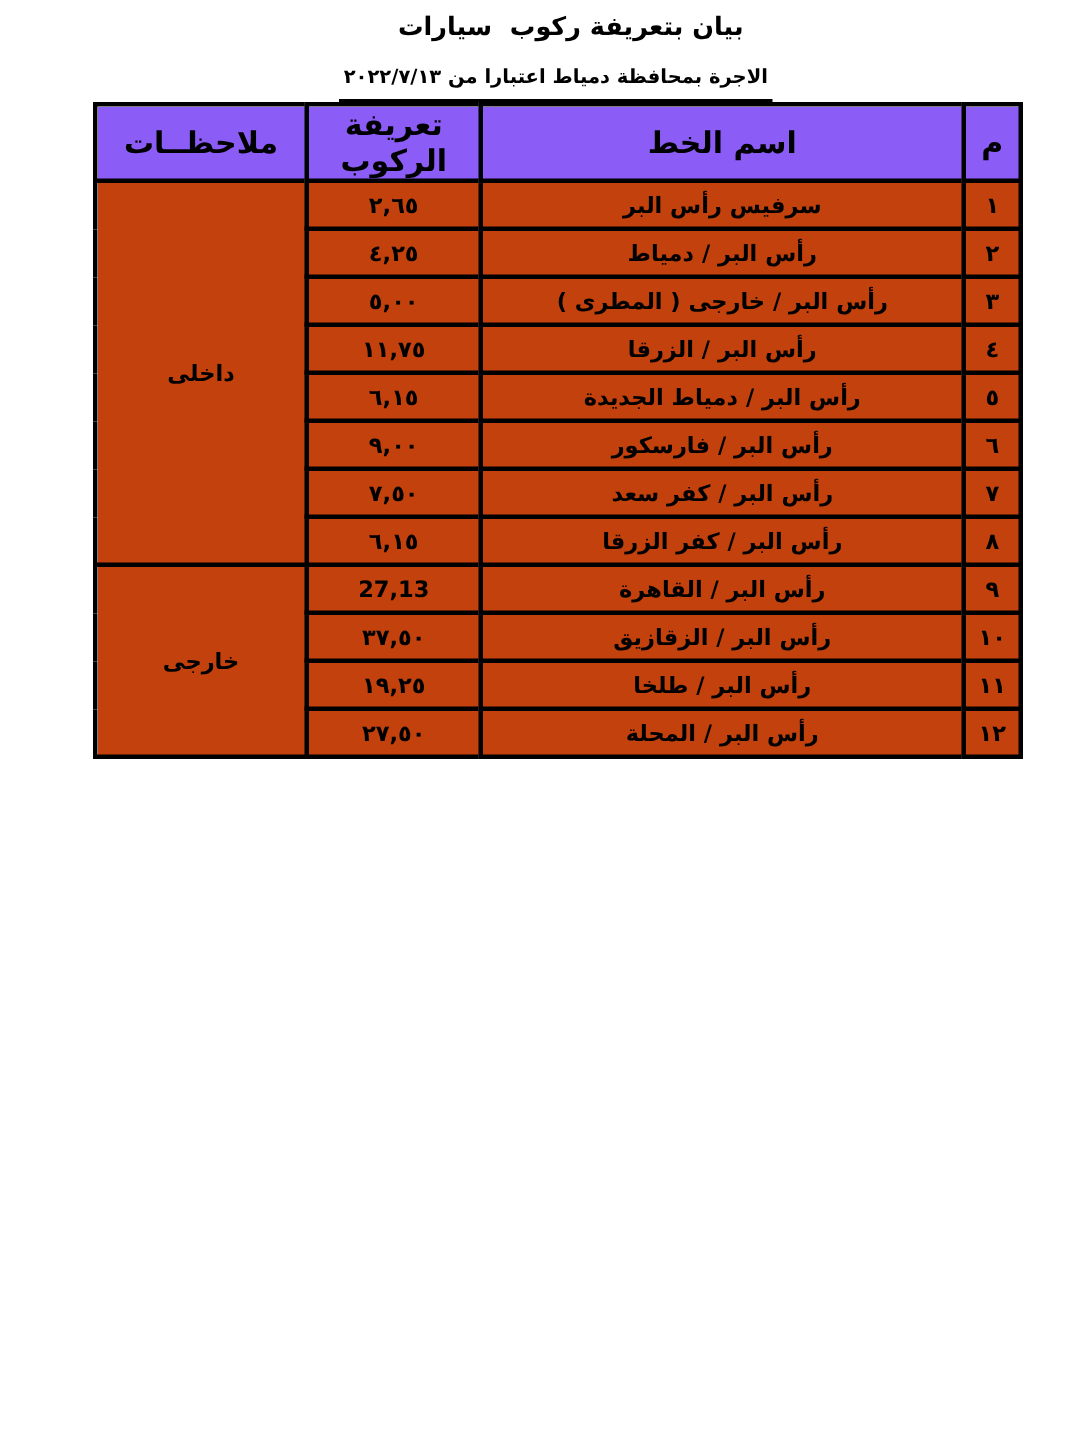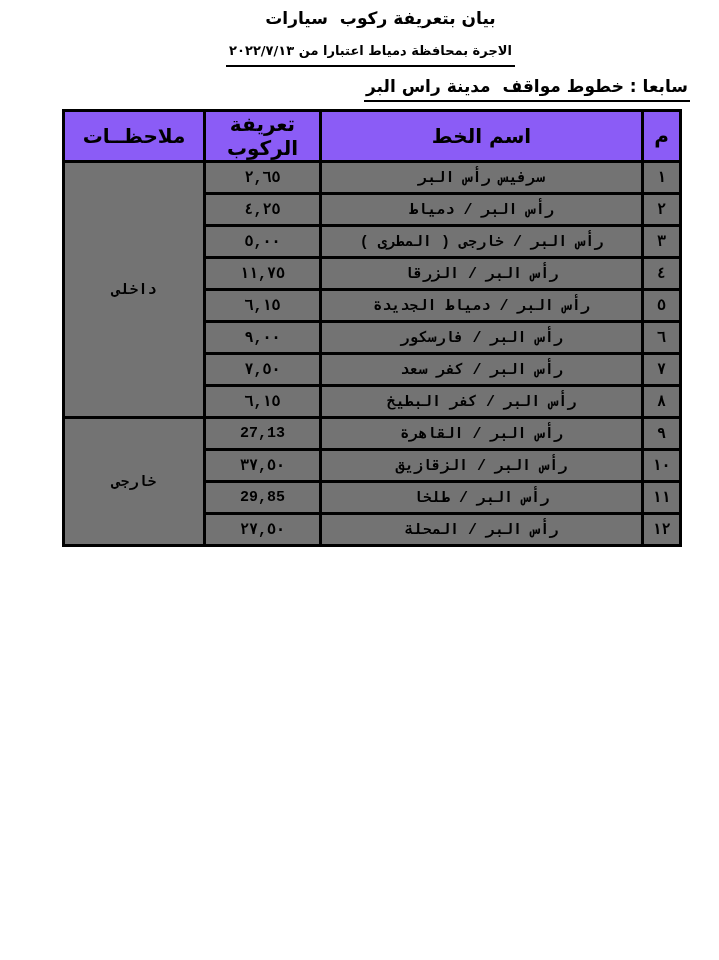--- a/index.html
+++ b/index.html
@@ -66,41 +66,37 @@
     overflow:hidden;
   }
   table.fare-table th{
     background:#8b5cf6;
     height:30px;
     font-size:20px;
   }
   table.fare-table td{
     height:29px;
     font-size:15px;
-    background:#737373;
-    font-family:Liberation Mono, monospace;
+    background:#c2410c;
   }
   td.c-notes{
     font-size:15px;
   }
 </style>
 </head>
 <body>
 
 <div class="page">
 
   <div class="t1">بيان بتعريفة ركوب &nbsp;سيارات</div>
 
   <div class="t2-wrap">
     <span class="t2">الاجرة بمحافظة دمياط اعتبارا من ٢٠٢٢/٧/١٣</span>
   </div>
 
-  <div class="t3-wrap">
-    <span class="t3">سابعا : خطوط مواقف &nbsp;مدينة راس البر</span>
-  </div>
 
   <table class="fare-table">
     <colgroup>
       <col style="width:38px">
       <col style="width:322px">
       <col style="width:116px">
       <col style="width:141px">
     </colgroup>
     <thead>
       <tr>
@@ -142,38 +138,38 @@
           <td class="c-name">رأس البر / فارسكور</td>
           <td class="c-fare">٩,٠٠</td>
         </tr>
         <tr>
           <td class="c-serial">٧</td>
           <td class="c-name">رأس البر / كفر سعد</td>
           <td class="c-fare">٧,٥٠</td>
         </tr>
         <tr>
           <td class="c-serial">٨</td>
-          <td class="c-name">رأس البر / كفر البطيخ</td>
+          <td class="c-name">رأس البر / كفر الزرقا</td>
           <td class="c-fare">٦,١٥</td>
         </tr>
         <tr>
           <td class="c-serial">٩</td>
           <td class="c-name">رأس البر / القاهرة</td>
           <td class="c-fare">27,13</td>
           <td class="c-notes" rowspan="4">خارجى</td>
         </tr>
         <tr>
           <td class="c-serial">١٠</td>
           <td class="c-name">رأس البر / الزقازيق</td>
           <td class="c-fare">٣٧,٥٠</td>
         </tr>
         <tr>
           <td class="c-serial">١١</td>
           <td class="c-name">رأس البر / طلخا</td>
-          <td class="c-fare">29,85</td>
+          <td class="c-fare">١٩,٢٥</td>
         </tr>
         <tr>
           <td class="c-serial">١٢</td>
           <td class="c-name">رأس البر / المحلة</td>
           <td class="c-fare">٢٧,٥٠</td>
         </tr>
       </tbody>
   </table>
 
 </div>

